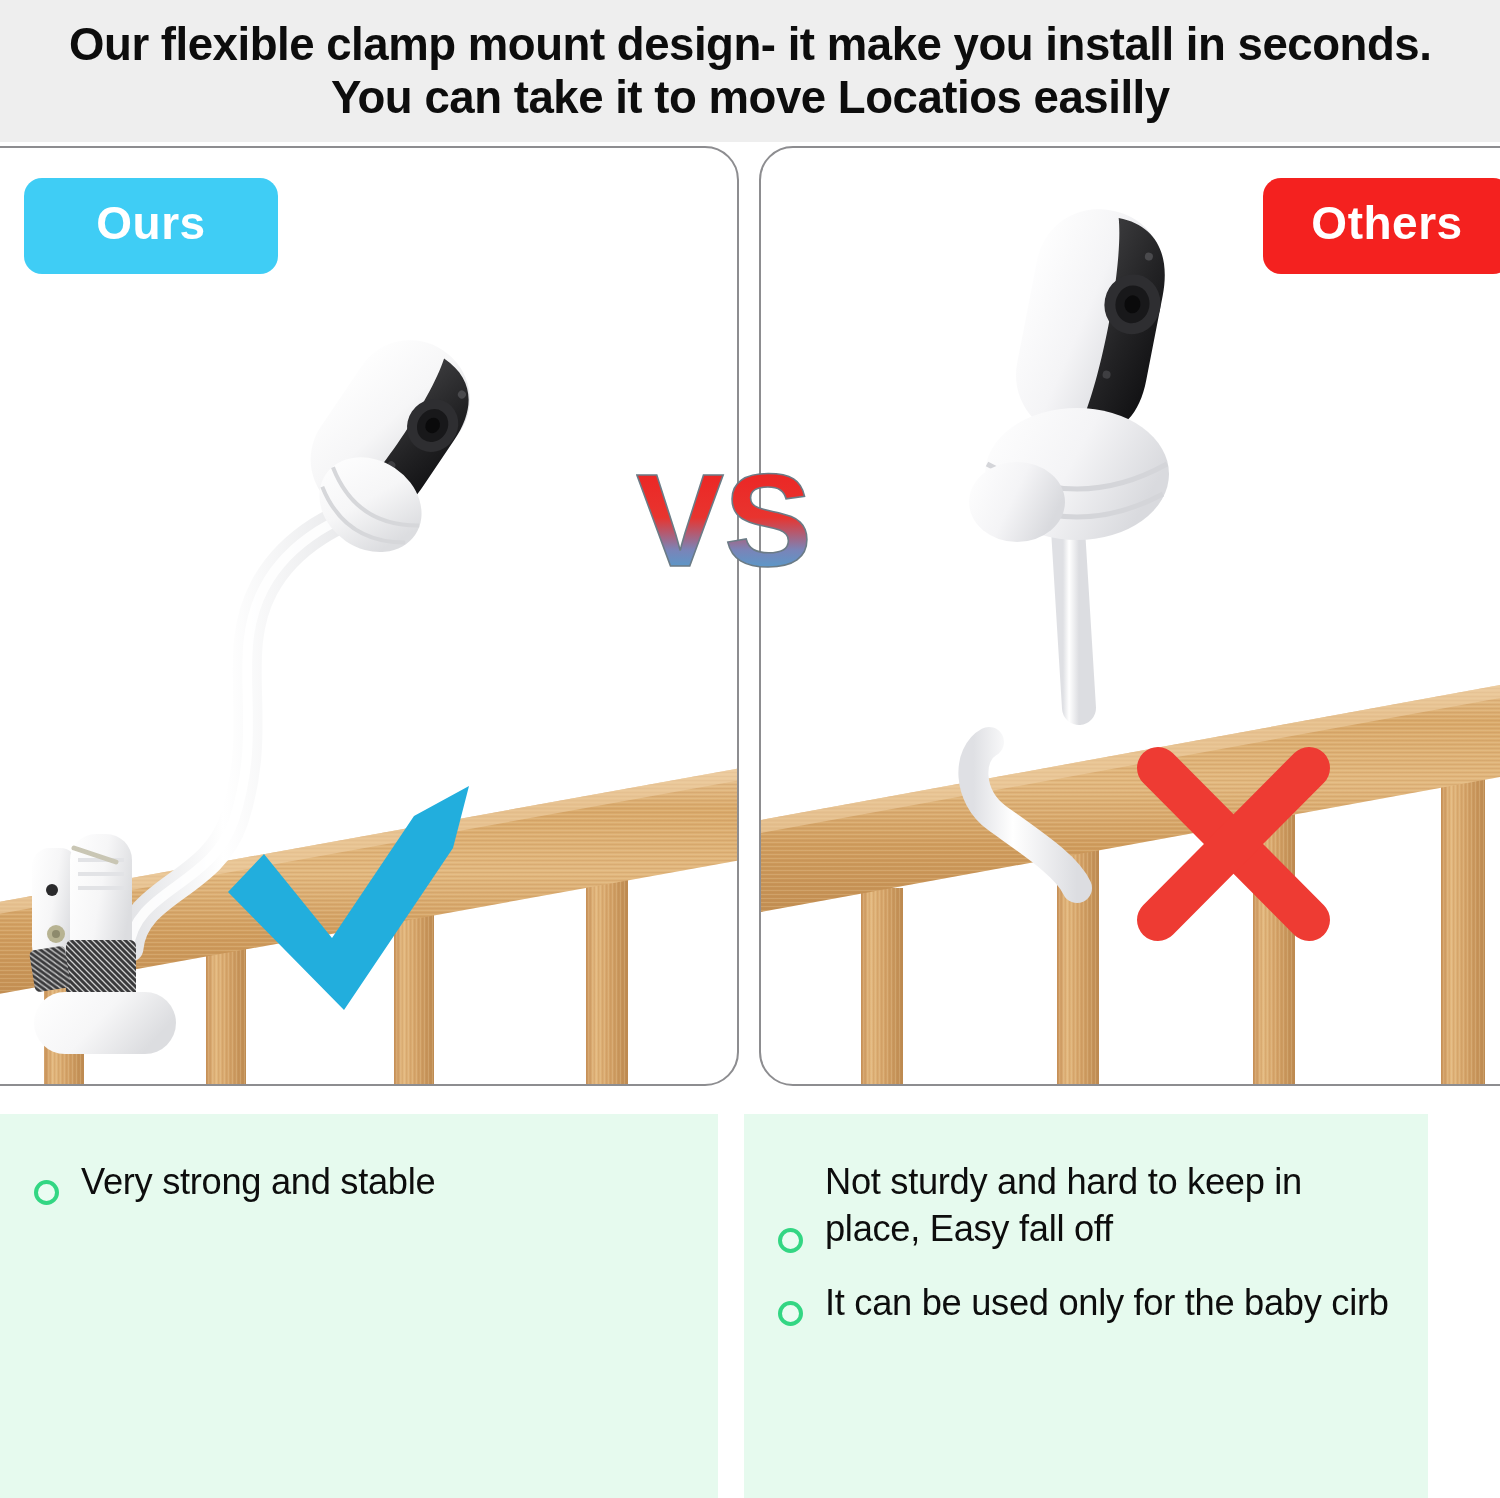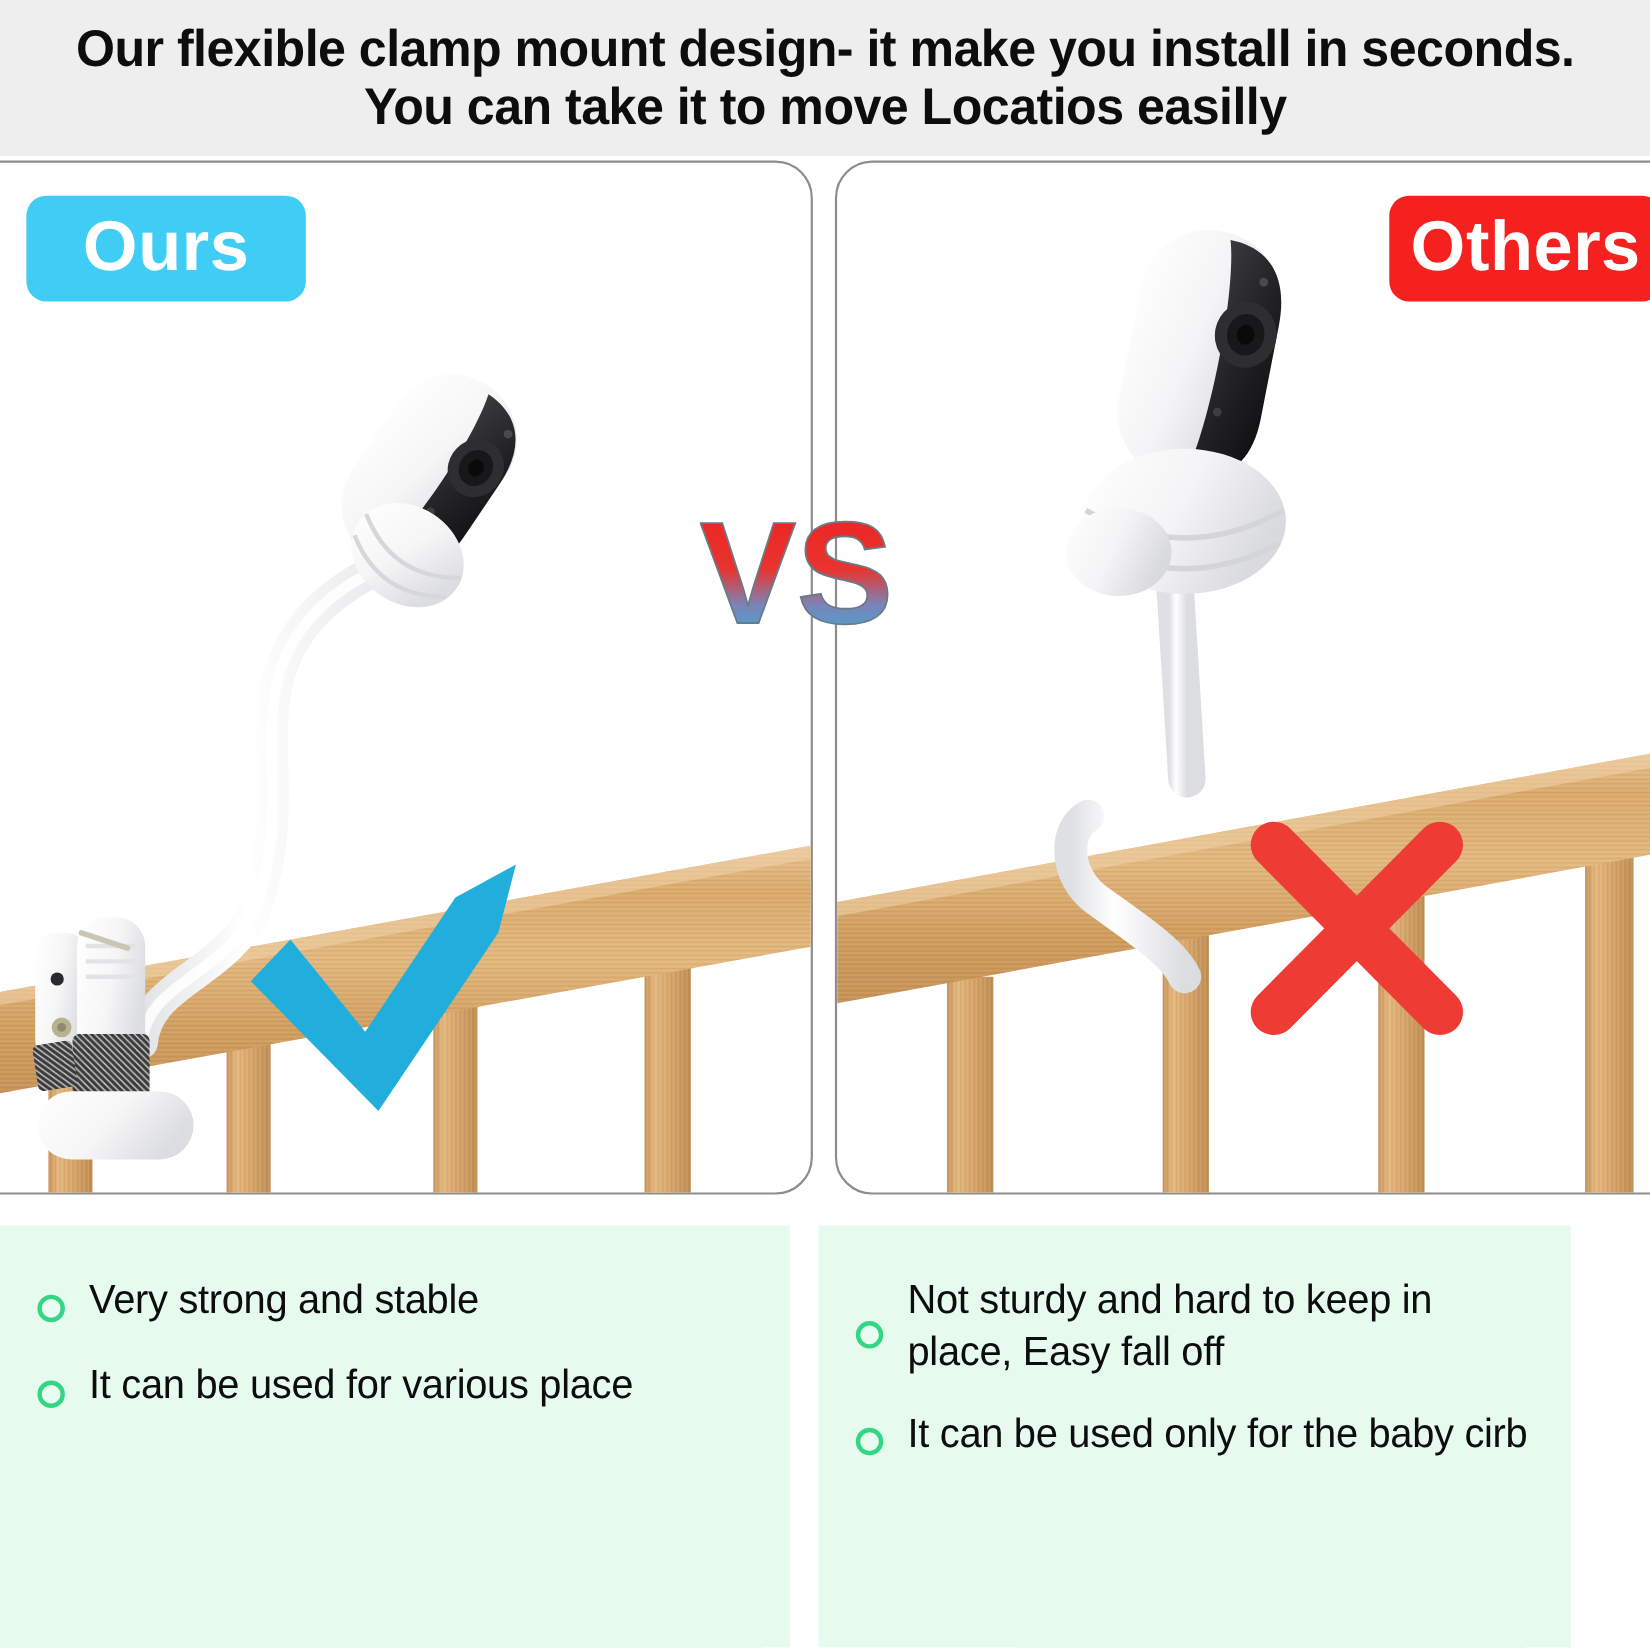--- a/index.html
+++ b/index.html
@@ -57,21 +57,21 @@
   .panel-right { left: 759px; width: 778px; }
 
   
   .badge {
     position: absolute;
     display: flex;
     align-items: center;
     justify-content: center;
     border-radius: 18px;
     color: #ffffff;
-    font-size: 64px;
+    font-size: 46px;
     font-weight: 600;
     letter-spacing: 0.5px;
     z-index: 30;
     line-height: 1;
     padding-bottom: 6px;
     box-sizing: border-box;
   }
   .badge-ours {
     left: 24px;  top: 178px;
     width: 254px; height: 96px;
@@ -104,21 +104,21 @@
     height: 384px;
     background: #e6faee;
     box-sizing: border-box;
     padding: 44px 26px 0 34px;
   }
   .box-left  { left: 0px;   width: 718px; }
   .box-right { left: 744px; width: 684px; }
 
   .bullet {
     display: flex;
-    align-items: center;
+    align-items: flex-end;
     margin-bottom: 30px;
   }
   .box-right .bullet { margin-bottom: 26px; }
 
   .dot {
     flex: 0 0 auto;
     width: 17px;
     height: 17px;
     border-radius: 50%;
     border: 4px solid #33d683;
@@ -337,24 +337,20 @@
       </linearGradient>
     </defs>
     <text x="0" y="104" font-family="'Liberation Sans', sans-serif" font-size="132" font-weight="700" fill="url(#vsGrad)" stroke="#6b7b86" stroke-width="1.6">VS</text>
   </svg>
 
   <div class="bulletbox box-left">
     <div class="bullet">
       <span class="dot"></span>
       <span class="btext">Very strong and stable</span>
     </div>
-    <div class="bullet">
-      <span class="dot"></span>
-      <span class="btext">It can be used for various place</span>
-    </div>
   </div>
 
   <div class="bulletbox box-right">
     <div class="bullet">
       <span class="dot"></span>
       <span class="btext">Not sturdy and hard to keep in place, Easy fall off</span>
     </div>
     <div class="bullet">
       <span class="dot"></span>
       <span class="btext">It can be used only for the baby cirb</span>

